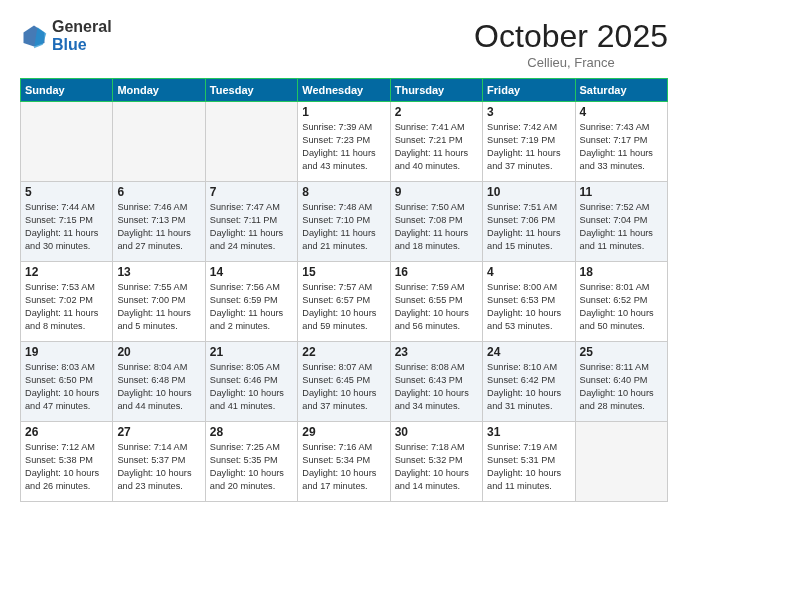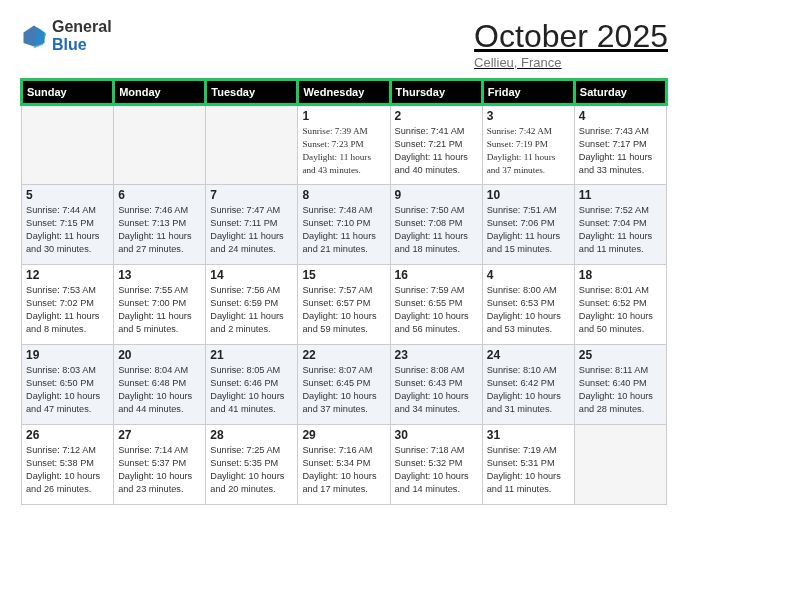--- a/index.html
+++ b/index.html
@@ -32,45 +32,44 @@
       font-weight: bold;
       line-height: 1.1;
     }
     .logo-general { color: #333; }
     .logo-blue { color: #1e6bb8; }
     .logo-icon {
       width: 28px;
       height: 28px;
     }
     .title-block {
-      text-align: left;
-      text-decoration: underline;
+      text-align: center;
     }
     .month-title {
       font-size: 32px;
       font-weight: normal;
       color: #222;
     }
     .location {
       font-size: 13px;
       color: #737373;
     }
     .calendar {
       width: 100%;
       border-collapse: collapse;
       font-size: 10px;
     }
     .calendar th {
-      background: #000000;
+      background: #0369a1;
       color: #fff;
       padding: 5px 4px;
       text-align: left;
       font-size: 11px;
       font-weight: bold;
-      border: 3px solid #22c55e;
+      border: 1px solid #22c55e;
     }
     .calendar td {
       border: 1px solid #ccc;
       vertical-align: top;
       padding: 3px 4px;
       width: calc(100% / 7);
       height: 80px;
       background: #fff;
     }
     .calendar td.empty {
@@ -124,35 +123,35 @@
         <th>Saturday</th>
       </tr>
     </thead>
     <tbody id="calendar-body">
     <tr>
           <td class="empty"></td>
           <td class="empty"></td>
           <td class="empty"></td>
           <td>
             <div class="day-number">1</div>
-            <div class="day-info" style="white-space: pre-line; font-family: Liberation Serif, serif;">Sunrise: 7:39 AM
+            <div class="day-info" style="white-space: pre-line;">Sunrise: 7:39 AM
 Sunset: 7:23 PM
 Daylight: 11 hours
 and 43 minutes.</div>
           </td>
           <td>
             <div class="day-number">2</div>
             <div class="day-info" style="white-space: pre-line;">Sunrise: 7:41 AM
 Sunset: 7:21 PM
 Daylight: 11 hours
 and 40 minutes.</div>
           </td>
           <td>
             <div class="day-number">3</div>
-            <div class="day-info" style="white-space: pre-line; font-family: Liberation Serif, serif;">Sunrise: 7:42 AM
+            <div class="day-info" style="white-space: pre-line;">Sunrise: 7:42 AM
 Sunset: 7:19 PM
 Daylight: 11 hours
 and 37 minutes.</div>
           </td>
           <td>
             <div class="day-number">4</div>
             <div class="day-info" style="white-space: pre-line;">Sunrise: 7:43 AM
 Sunset: 7:17 PM
 Daylight: 11 hours
 and 33 minutes.</div>

